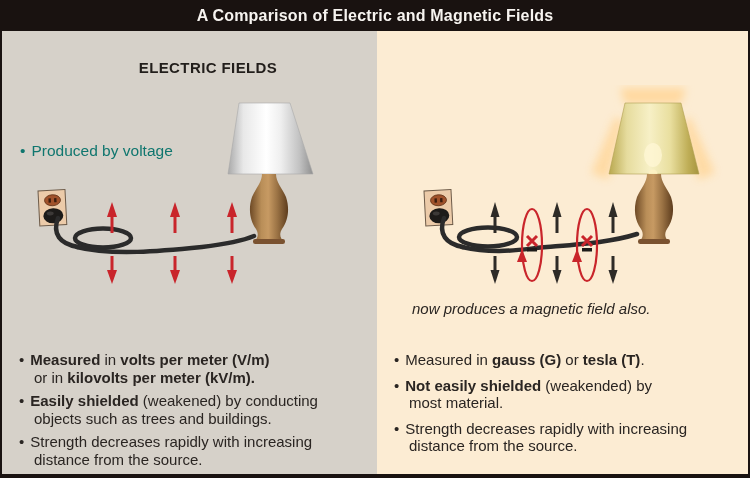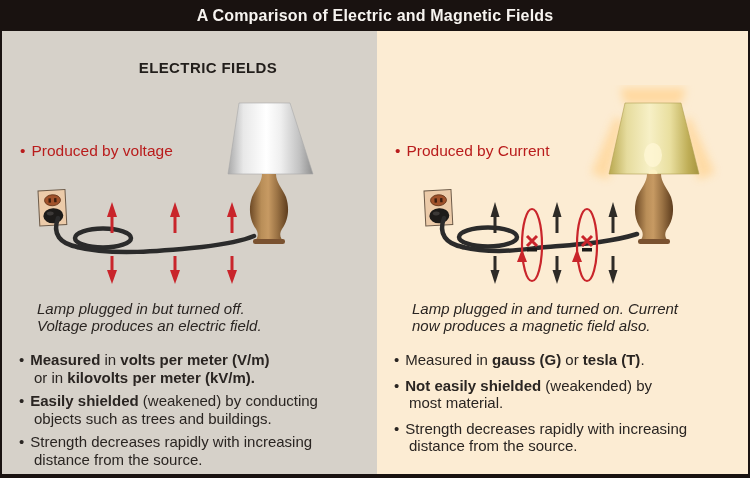--- a/index.html
+++ b/index.html
@@ -6,21 +6,21 @@
   .stage{position:relative;width:750px;height:478px;background:#191210;
          font-family:"Liberation Sans",sans-serif;overflow:hidden;text-decoration:underline;}
   .header{position:absolute;top:0;left:0;width:100%;height:31px;display:flex;
           align-items:center;justify-content:center;color:#f7f4f0;
           font-weight:bold;font-size:16px;letter-spacing:.2px;}
   .panel{position:absolute;top:31px;height:443px;}
   .panel-left{left:2px;width:412px;background:#d6d1c9;}
   .panel-right{left:377px;width:371px;background:#fcecd3;}
   .panel-title{position:absolute;top:28px;left:0;width:100%;text-align:center;
                font-weight:bold;font-size:15px;color:#221e1b;letter-spacing:.4px;}
-  .produced{position:absolute;top:111px;left:18px;font-size:15.5px;color:#b91c1c;}
+  .produced{position:absolute;top:111px;left:18px;font-size:15.5px;color:#0f766e;}
   .illu{position:absolute;top:54px;left:0;}
   .caption{position:absolute;top:269px;left:35px;font-style:italic;font-size:15px;
            line-height:17px;color:#2a2522;}
   .blist{position:absolute;top:320px;left:17px;right:5px;font-size:15px;
          line-height:17.5px;color:#2a2522;}
   .bullet-row{padding-left:15px;text-indent:-15px;margin-bottom:6px;}
   .panel-right .bullet-row{margin-bottom:8px;}
   .dot{margin-right:6px;}
   .b{font-weight:bold;}
 </style>
@@ -102,46 +102,39 @@
             <line x1="173" y1="171" x2="173" y2="187"></line>
             <polygon stroke="none" points="168,185 178,185 173,199"></polygon>
           </g>
         <g>
             <line x1="230" y1="171" x2="230" y2="187"></line>
             <polygon stroke="none" points="225,185 235,185 230,199"></polygon>
           </g>
       </g>
     </svg>
 
-    <div class="caption">
-      <div>Lamp plugged in but turned off.</div>
-      <div>Voltage produces an electric field.</div>
-    </div>
 
     <div class="blist">
       <div class="bullet-row">
         <span class="dot">•</span><span class="b">Measured</span><span> in </span><span class="b">volts per meter (V/m)</span><br>
         <span>or in </span><span class="b">kilovolts per meter (kV/m).</span>
       </div>
       <div class="bullet-row">
         <span class="dot">•</span><span class="b">Easily shielded</span><span> (weakened) by conducting</span><br>
         <span>objects such as trees and buildings.</span>
       </div>
       <div class="bullet-row">
         <span class="dot">•</span><span>Strength decreases rapidly with increasing</span><br>
         <span>distance from the source.</span>
       </div>
     </div>
   </div>
 
   <div class="panel panel-right">
 
-    <div class="produced">
-      <span class="dot">•</span><span>Produced by Current</span>
-    </div>
 
     <svg class="illu" width="371" height="215" viewBox="0 0 371 215">
       <defs>
         <linearGradient id="shadeR" x1="0" y1="0" x2="1" y2="0">
           <stop offset="0" stop-color="#b9a84f"></stop>
             <stop offset="0.2" stop-color="#e6dc9e"></stop>
           <stop offset="0.45" stop-color="#f7f0c6"></stop>
             <stop offset="0.68" stop-color="#e9df9f"></stop>
           <stop offset="0.88" stop-color="#bfae57"></stop>
             <stop offset="1" stop-color="#a6943f"></stop>
@@ -225,21 +218,20 @@
         <g>
           <ellipse cx="210" cy="160" rx="10" ry="36" fill="none" stroke="#c9252b" stroke-width="2.2"></ellipse>
           <rect x="205" y="163" width="10" height="3.5" fill="#1d1b19"></rect>
           <path d="M205,151 L215,161 M215,151 L205,161" stroke="#c9252b" stroke-width="3" fill="none"></path>
           <polygon points="195,177 205,177 200,164" fill="#c9252b"></polygon>
         </g>
       </g>
     </svg>
 
     <div class="caption">
-      <div>Lamp plugged in and turned on. Current</div>
       <div>now produces a magnetic field also.</div>
     </div>
 
     <div class="blist">
       <div class="bullet-row">
         <span class="dot">•</span><span>Measured in </span><span class="b">gauss (G)</span><span> or </span><span class="b">tesla (T)</span><span>.</span>
       </div>
       <div class="bullet-row">
         <span class="dot">•</span><span class="b">Not easily shielded</span><span> (weakended) by</span><br>
         <span>most material.</span>

